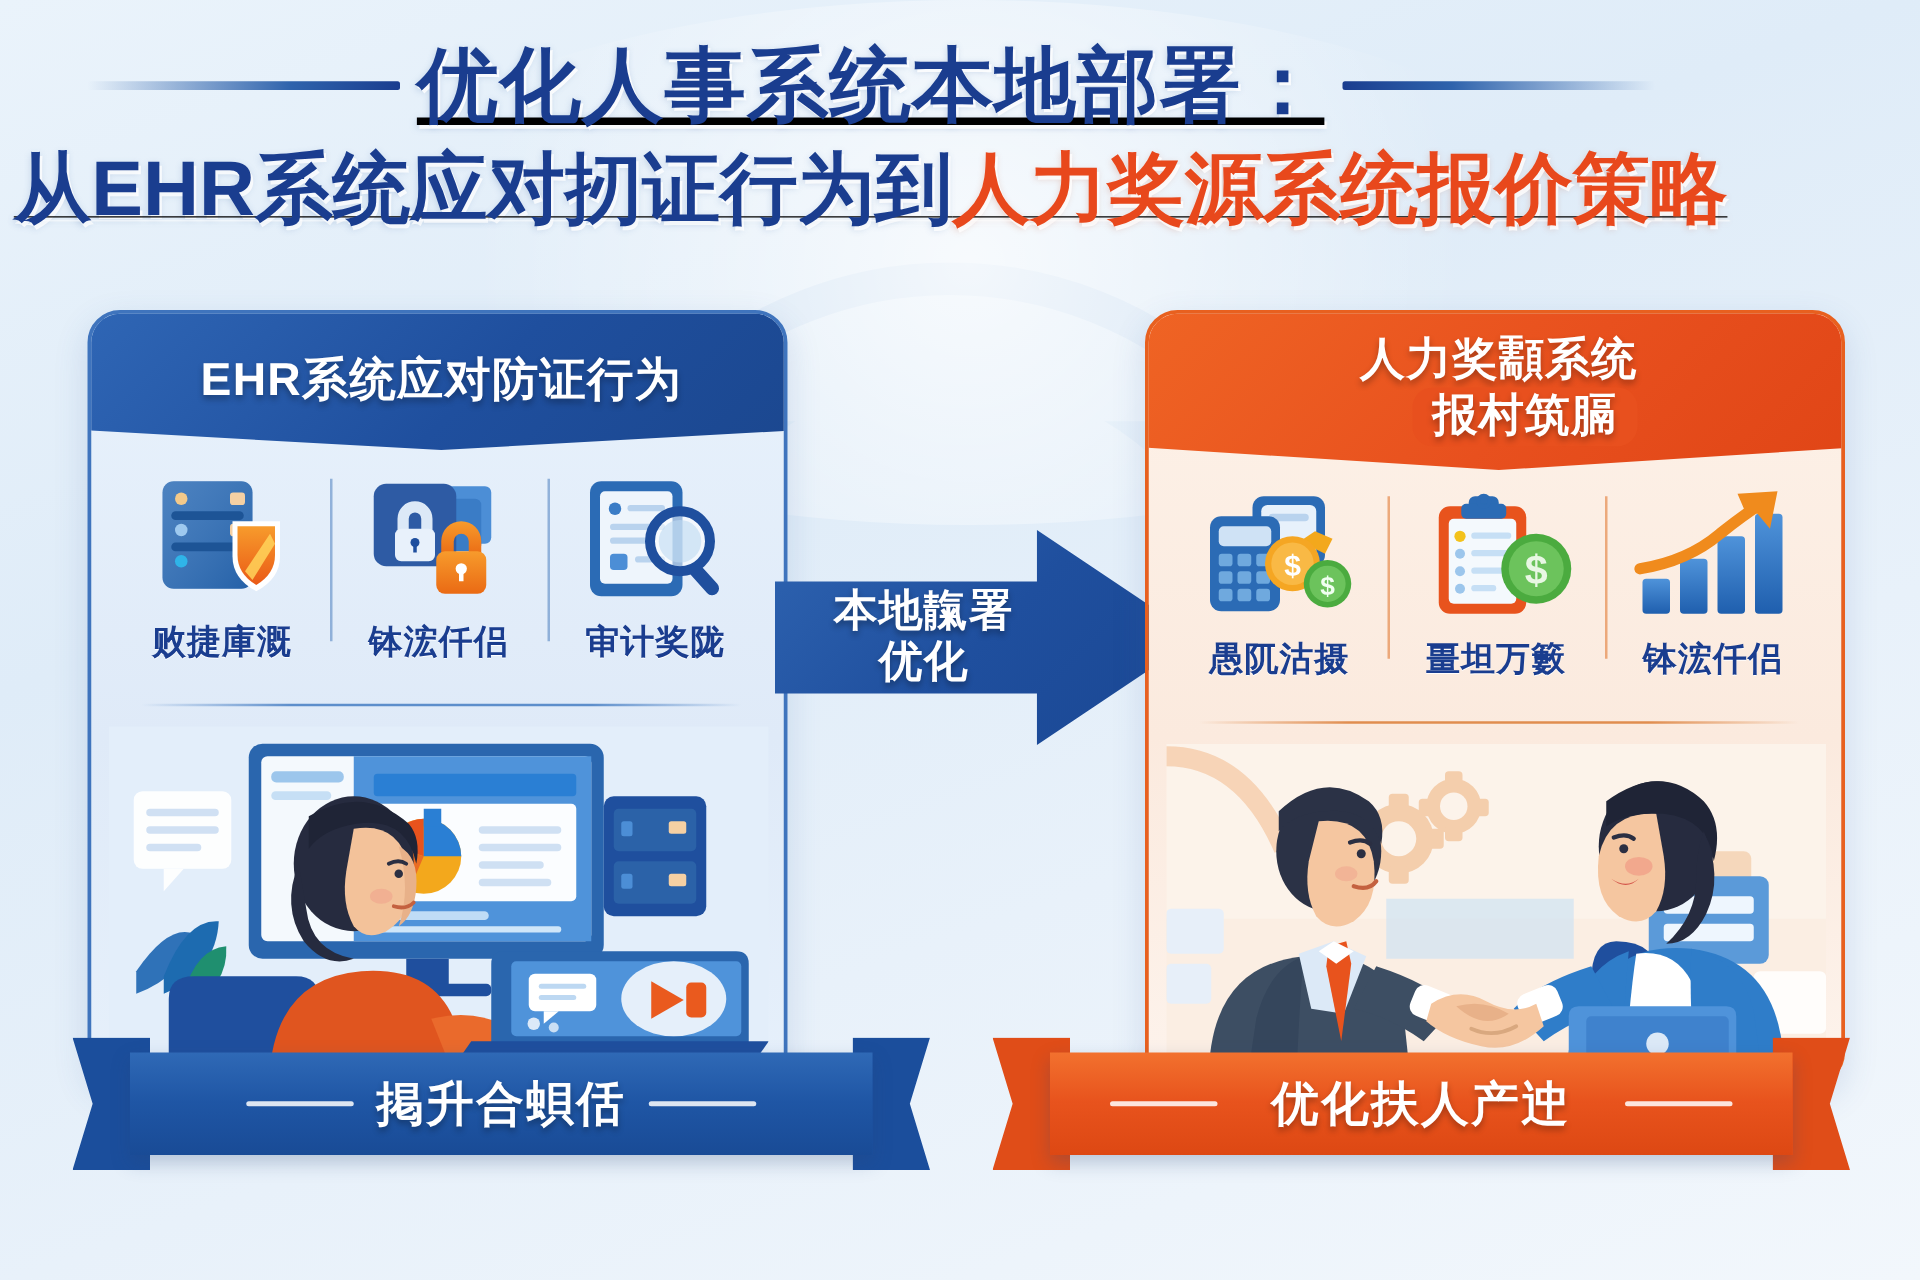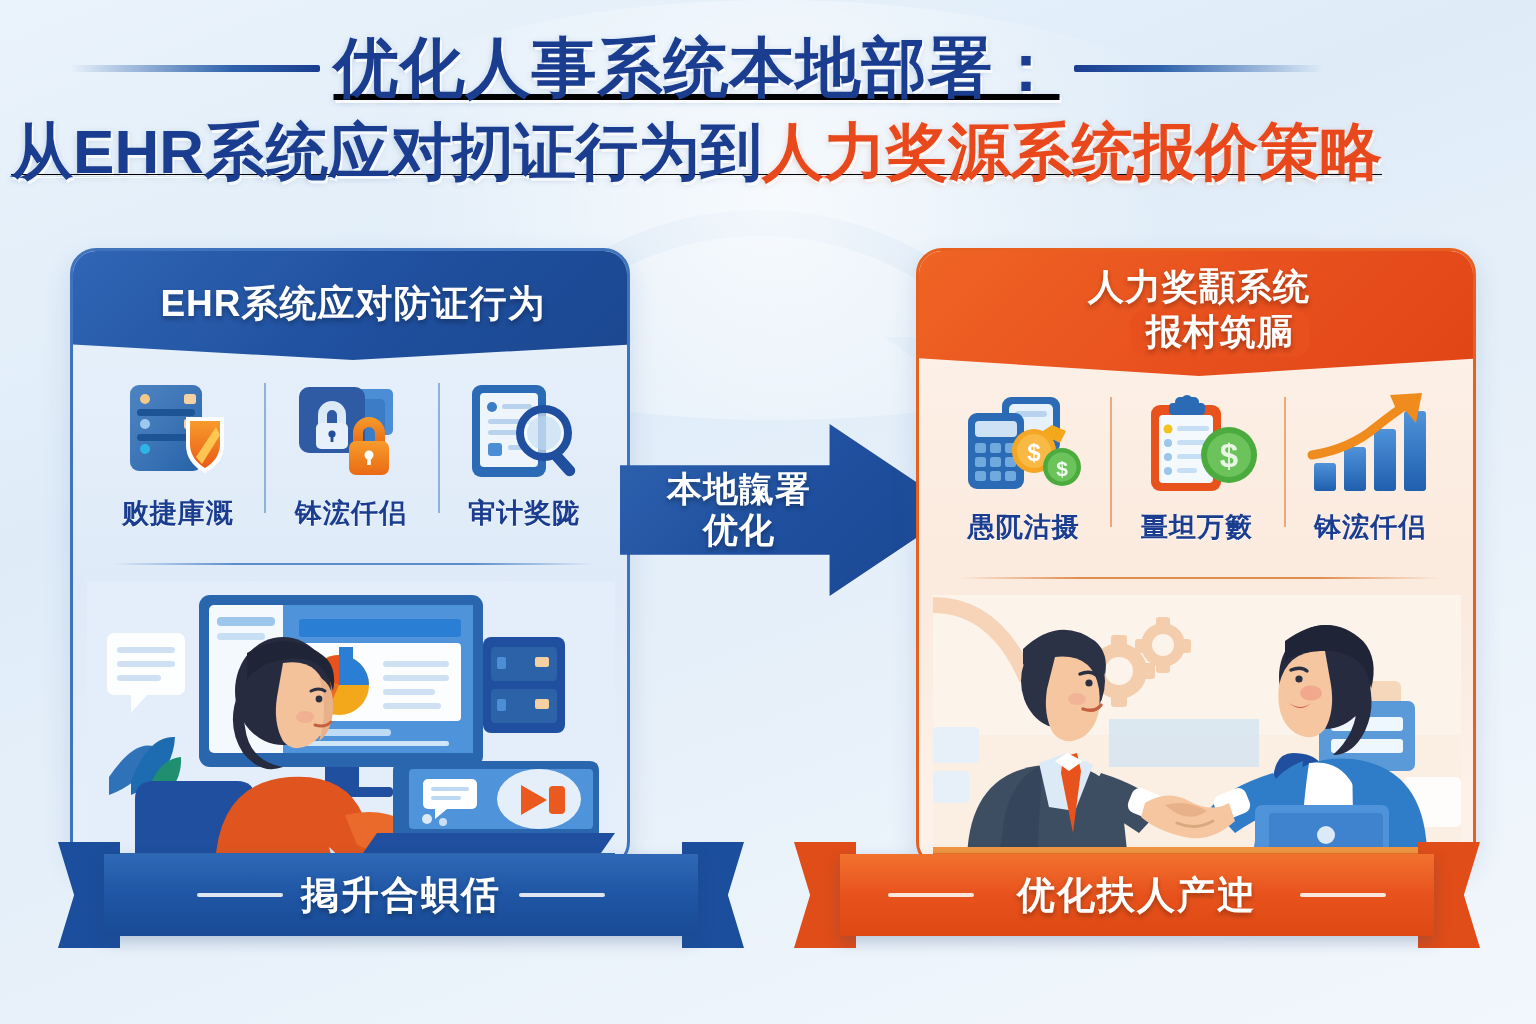--- a/index.html
+++ b/index.html
@@ -111,21 +111,21 @@
     clip-path:polygon(0 24%,62% 24%,62% 0,100% 50%,62% 100%,62% 76%,0 76%);
     display:flex; align-items:center; justify-content:flex-start;
     filter:drop-shadow(0 7px 14px rgba(30,70,140,.35));
   }
   .arrow-txt{ color:#fff; font-weight:bold; font-size:35px; line-height:1.16;
     text-align:center; width:214px; margin-left:12px;
     text-shadow:0 3px 5px rgba(0,0,0,.32); letter-spacing:1px; }
 
   
   .ribbon{ position:absolute; height:82px; display:flex; align-items:flex-end;
-    justify-content:center;margin-top:12px; }
+    justify-content:center; }
   .ribbon .tail{ position:absolute; top:-12px; width:62px; height:106px; z-index:0; }
   .ribbon .band{ position:relative; z-index:2; width:100%; height:82px;
     display:flex; align-items:center; justify-content:center; gap:18px;
     box-shadow:0 6px 14px rgba(40,70,120,.26); }
   .ribbon.left{ left:104px; top:842px; width:594px; }
   .ribbon.right{ left:840px; top:842px; width:594px; }
   .ribbon.left .band{ background:linear-gradient(180deg,#2f69b6 0%,#1f56a5 48%,#194b96 100%); }
   .ribbon.right .band{ background:linear-gradient(180deg,#f2712e 0%,#e8531d 48%,#dd4813 100%);gap:43px; }
   .ribbon.left .tail.t-l{ left:-46px; background:#1b4e9c;
     clip-path:polygon(0 0,100% 0,100% 100%,0 100%,26% 50%); }

